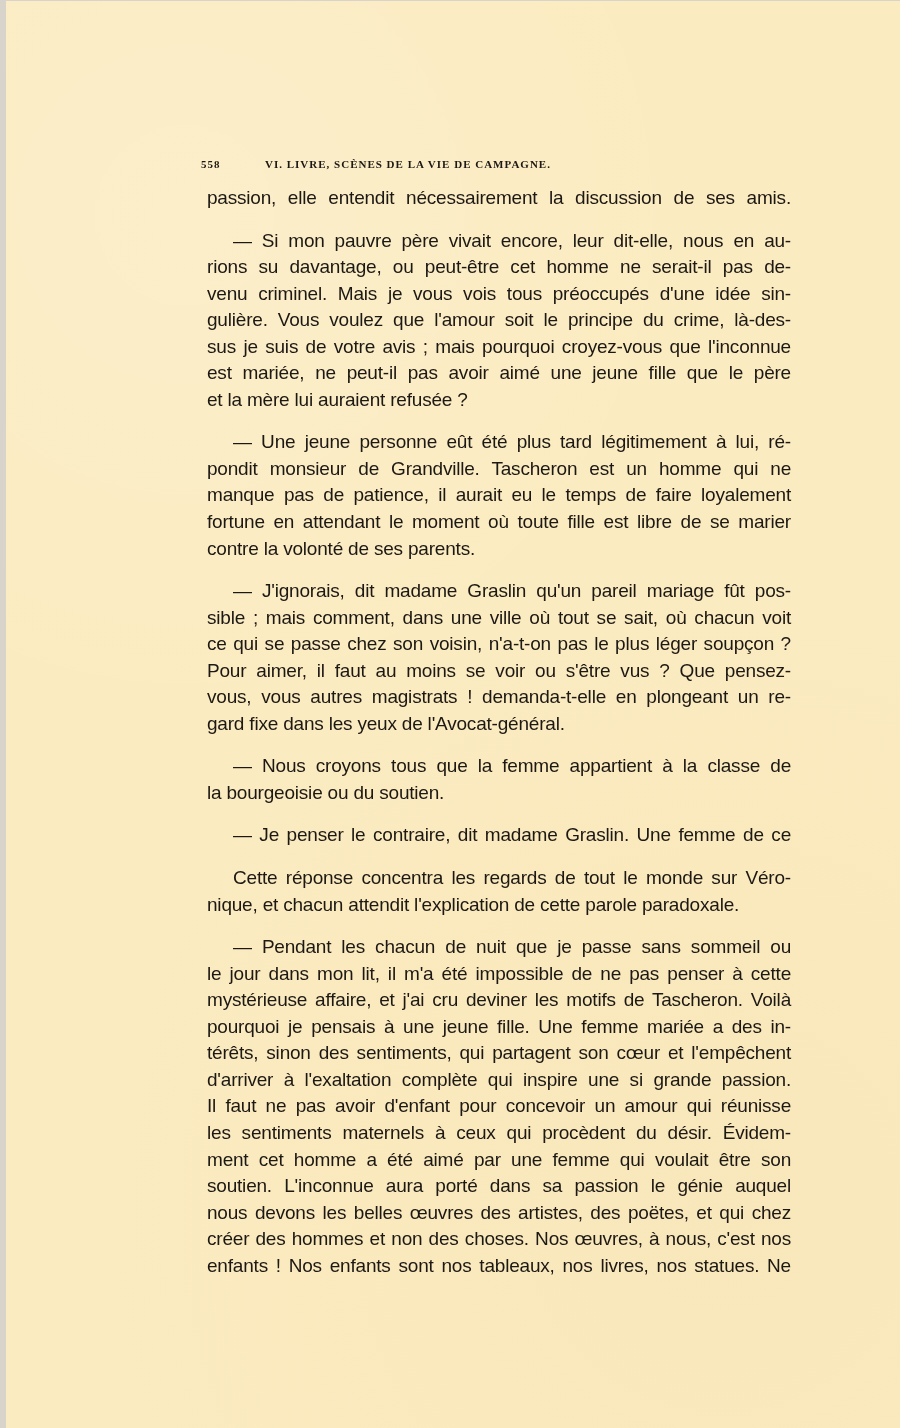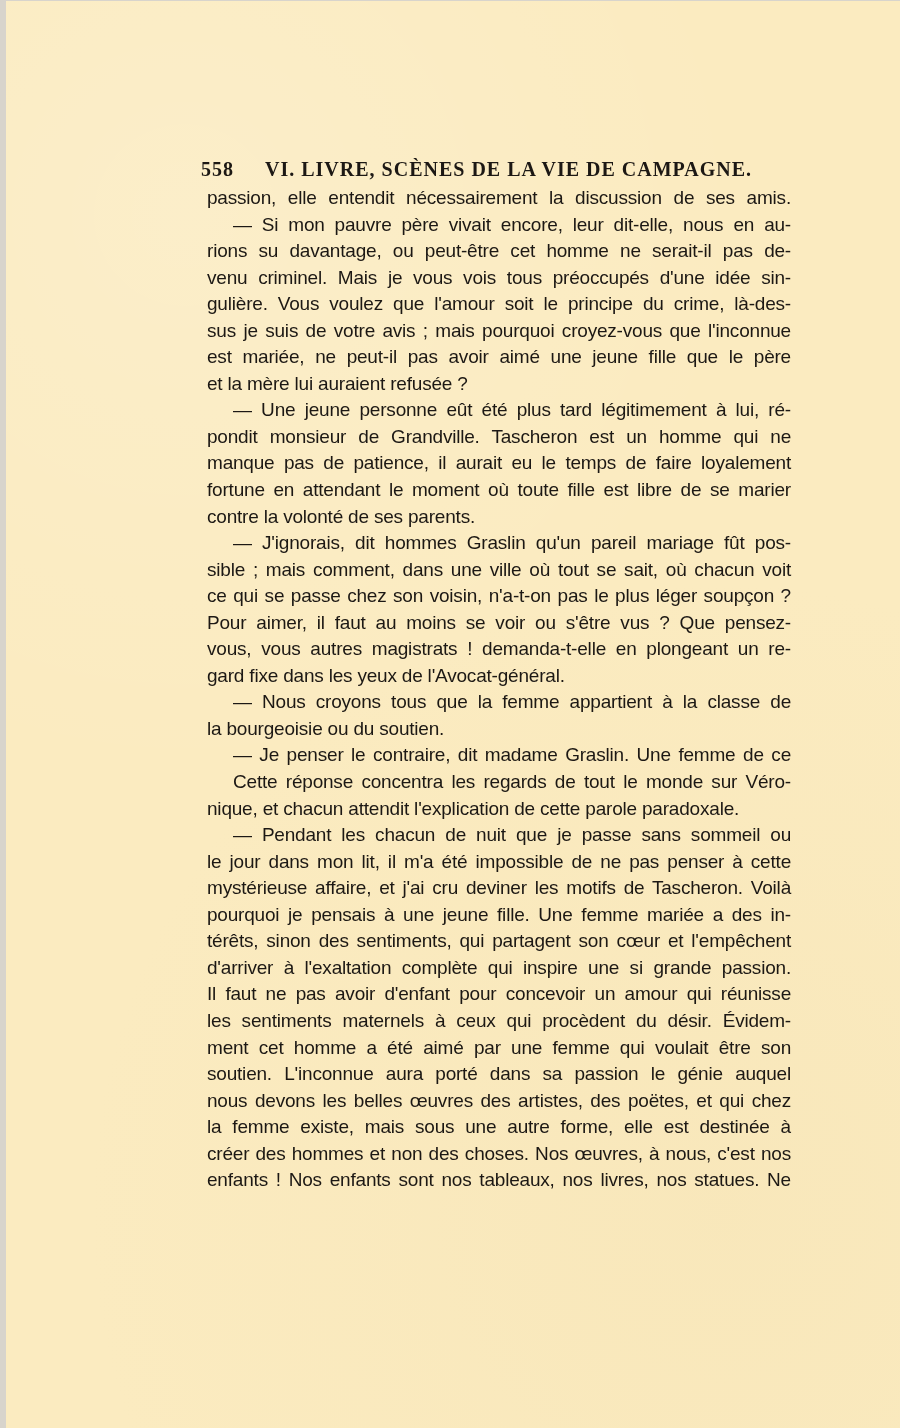--- a/index.html
+++ b/index.html
@@ -25,21 +25,21 @@
         radial-gradient(circle at 80% 85%, rgba(240,220,170,0.25) 0, rgba(240,220,170,0) 45%);
     }
     .running-head {
       position: absolute;
       left: 195px;
       top: 157px;
       width: 600px;
       height: 22px;
       font-family: "Liberation Serif", serif;
       font-weight: bold;
-      font-size: 20px;
+      font-size: 11px;
       color: #1c1814;
       letter-spacing: 1px;
       white-space: nowrap;
     }
     .running-head .folio {
       display: inline-block;
       width: 64px;
     }
     .running-head .title {
       display: inline-block;
@@ -61,20 +61,21 @@
       text-align: justify;
       text-align-last: justify;
       transform-origin: left center;
       letter-spacing: -0.2px;
     }
     .line.last {
       text-align-last: left;
     }
     .line.indent {
       padding-left: 26px;
+      margin-top: 16px;
     }
   </style>
 </head>
 <body>
 
 <div class="page">
   <div class="running-head">
     <span class="folio">558</span><span class="title">VI. LIVRE, SCÈNES DE LA VIE DE CAMPAGNE.</span>
   </div>
 
@@ -85,21 +86,21 @@
     <div class="line">venu criminel. Mais je vous vois tous préoccupés d'une idée sin-</div>
     <div class="line">gulière. Vous voulez que l'amour soit le principe du crime, là-des-</div>
     <div class="line">sus je suis de votre avis ; mais pourquoi croyez-vous que l'inconnue</div>
     <div class="line">est mariée, ne peut-il pas avoir aimé une jeune fille que le père</div>
     <div class="line last">et la mère lui auraient refusée ?</div>
     <div class="line indent">— Une jeune personne eût été plus tard légitimement à lui, ré-</div>
     <div class="line">pondit monsieur de Grandville. Tascheron est un homme qui ne</div>
     <div class="line">manque pas de patience, il aurait eu le temps de faire loyalement</div>
     <div class="line">fortune en attendant le moment où toute fille est libre de se marier</div>
     <div class="line last">contre la volonté de ses parents.</div>
-    <div class="line indent">— J'ignorais, dit hommes Graslin qu'un pareil mariage fût pos-</div>
+    <div class="line indent">— J'ignorais, dit madame Graslin qu'un pareil mariage fût pos-</div>
     <div class="line">sible ; mais comment, dans une ville où tout se sait, où chacun voit</div>
     <div class="line">ce qui se passe chez son voisin, n'a-t-on pas le plus léger soupçon ?</div>
     <div class="line">Pour aimer, il faut au moins se voir ou s'être vus ? Que pensez-</div>
     <div class="line">vous, vous autres magistrats ! demanda-t-elle en plongeant un re-</div>
     <div class="line last">gard fixe dans les yeux de l'Avocat-général.</div>
     <div class="line indent">— Nous croyons tous que la femme appartient à la classe de</div>
     <div class="line last">la bourgeoisie ou du soutien.</div>
     <div class="line indent">— Je penser le contraire, dit madame Graslin. Une femme de ce</div>
     <div class="line indent">Cette réponse concentra les regards de tout le monde sur Véro-</div>
     <div class="line last">nique, et chacun attendit l'explication de cette parole paradoxale.</div>
@@ -107,17 +108,16 @@
     <div class="line">le jour dans mon lit, il m'a été impossible de ne pas penser à cette</div>
     <div class="line">mystérieuse affaire, et j'ai cru deviner les motifs de Tascheron. Voilà</div>
     <div class="line">pourquoi je pensais à une jeune fille. Une femme mariée a des in-</div>
     <div class="line">térêts, sinon des sentiments, qui partagent son cœur et l'empêchent</div>
     <div class="line">d'arriver à l'exaltation complète qui inspire une si grande passion.</div>
     <div class="line">Il faut ne pas avoir d'enfant pour concevoir un amour qui réunisse</div>
     <div class="line">les sentiments maternels à ceux qui procèdent du désir. Évidem-</div>
     <div class="line">ment cet homme a été aimé par une femme qui voulait être son</div>
     <div class="line">soutien. L'inconnue aura porté dans sa passion le génie auquel</div>
     <div class="line">nous devons les belles œuvres des artistes, des poëtes, et qui chez</div>
-    <div class="line">la femme existe, mais sous une autre forme, elle est destinée à</div>
     <div class="line">créer des hommes et non des choses. Nos œuvres, à nous, c'est nos</div>
     <div class="line">enfants ! Nos enfants sont nos tableaux, nos livres, nos statues. Ne</div>
   </div>
 </div>
 
 </body></html>

